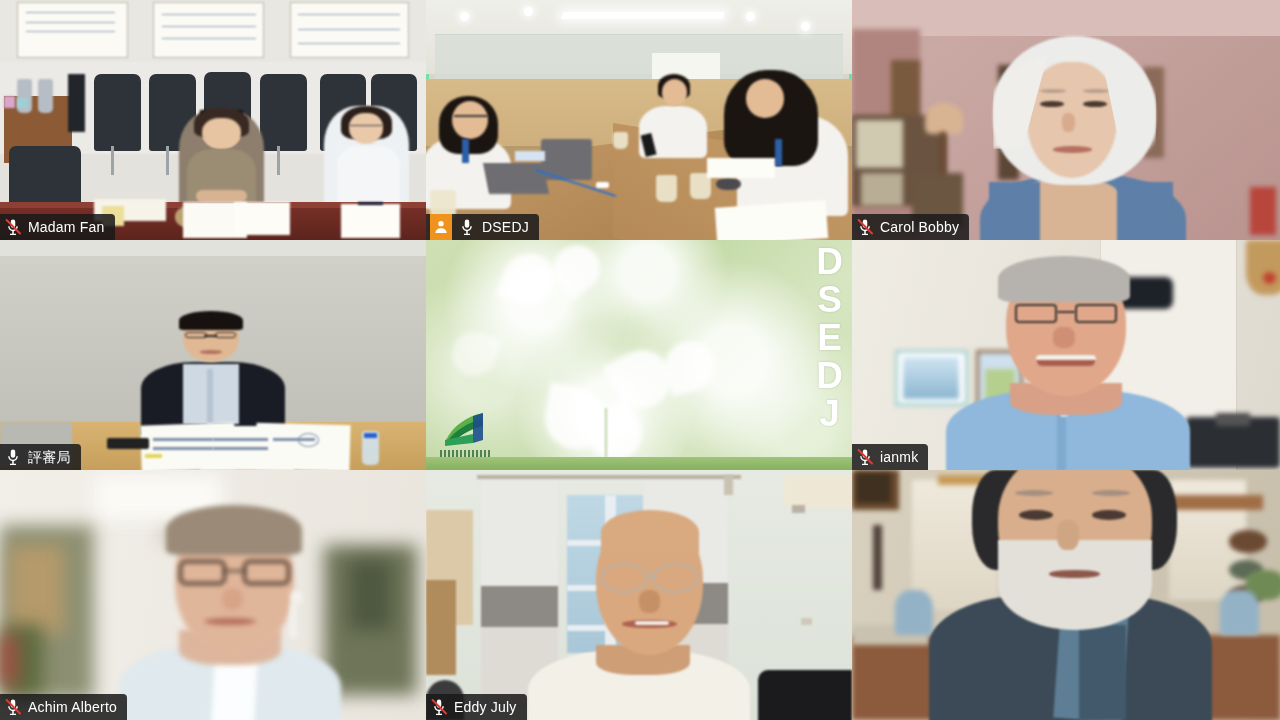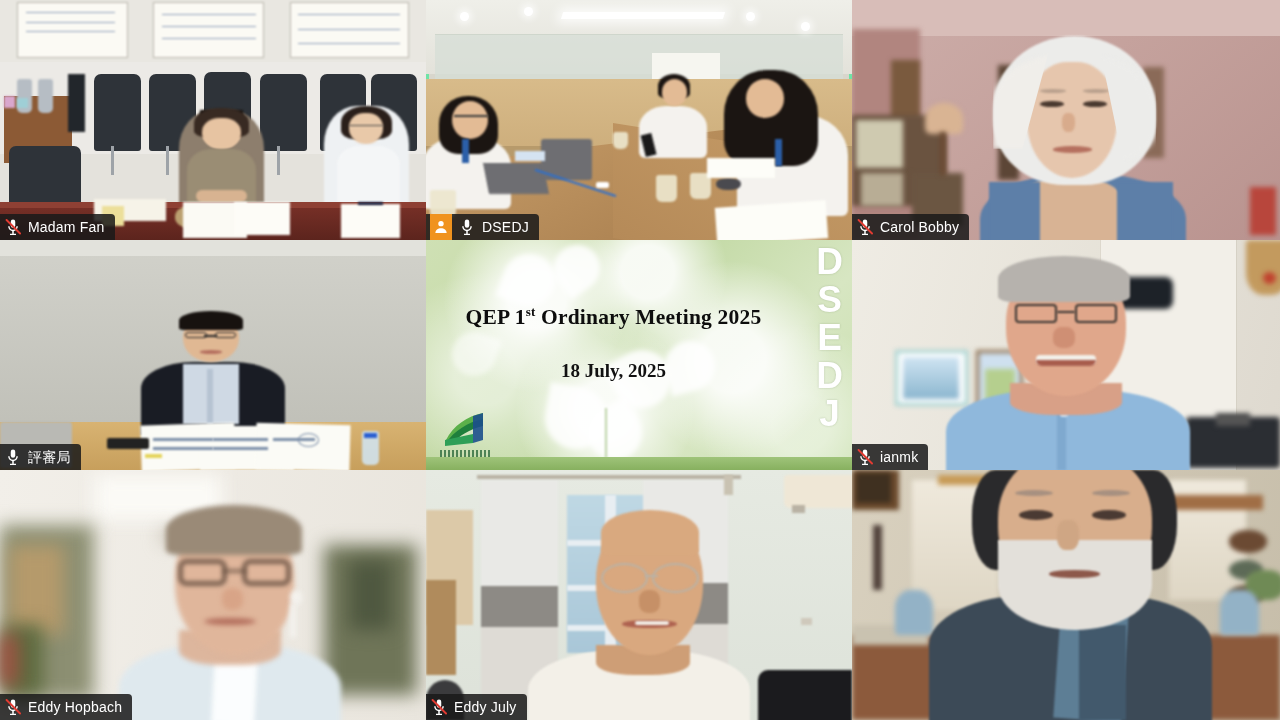--- a/index.html
+++ b/index.html
@@ -411,22 +411,20 @@
       <div class="slide">
         <div class="petal" style="left:18%;top:6%;width:52px;height:52px;transform:rotate(20deg);"></div>
         <div class="petal" style="left:30%;top:2%;width:46px;height:46px;transform:rotate(-35deg);"></div>
         <div class="petal" style="left:44%;top:48%;width:58px;height:58px;transform:rotate(60deg);"></div>
         <div class="petal" style="left:56%;top:44%;width:50px;height:50px;transform:rotate(-15deg);"></div>
         <div class="petal" style="left:28%;top:64%;width:62px;height:62px;transform:rotate(100deg);"></div>
         <div class="petal" style="left:38%;top:72%;width:54px;height:54px;transform:rotate(150deg);"></div>
         <div class="petal" style="left:6%;top:40%;width:44px;height:44px;transform:rotate(200deg);opacity:.6;"></div>
         <div class="abs" style="left:42%;top:73%;width:2px;height:22%;background:rgba(168,196,140,.75);filter:blur(1px);"></div>
 
-        <div class="slide-title"><span>QEP 1</span><sup>st</sup><span> Ordinary Meeting 2025</span></div>
-        <div class="slide-date">18 July, 2025</div>
 
         <div class="slide-vert">
           <span>D</span>
           <span>S</span>
           <span>E</span>
           <span>D</span>
           <span>J</span>
         </div>
 
         <svg class="logo" viewBox="0 0 44 38">
@@ -510,21 +508,21 @@
     <div class="plate">
       <svg class="ico" viewBox="0 0 24 24">
         <g fill="#ffffff">
             <rect x="9" y="2" width="6" height="11" rx="3"></rect>
             <path d="M5.5 11a6.5 6.5 0 0 0 13 0h-2a4.5 4.5 0 0 1-9 0z"></path>
             <rect x="11" y="17.3" width="2" height="4"></rect>
             <rect x="8" y="21" width="8" height="1.7"></rect>
           </g>
         <path d="M3.4 2.6 L21.4 20.6" stroke="#e23b32" stroke-width="2.6" stroke-linecap="round"></path>
       </svg>
-      <span class="nm">Eddy Hopbach</span>
+      <span class="nm">Achim Alberto</span>
     </div>
   </div>
 
   <div class="tile t8">
     <div class="feed">
       <div class="abs wall"></div>
       <div class="abs blur1" style="left:0;top:16%;width:11%;height:46%;background:#dcc9a8;"></div>
       <div class="abs blur1" style="left:0;top:44%;width:7%;height:38%;background:#b08b5c;"></div>
       <div class="abs window blur1" style="left:33%;top:10%;width:20%;height:63%;"></div>
       <div class="mull blur1" style="left:33%;top:28%;width:20%;height:2.5%;"></div>

